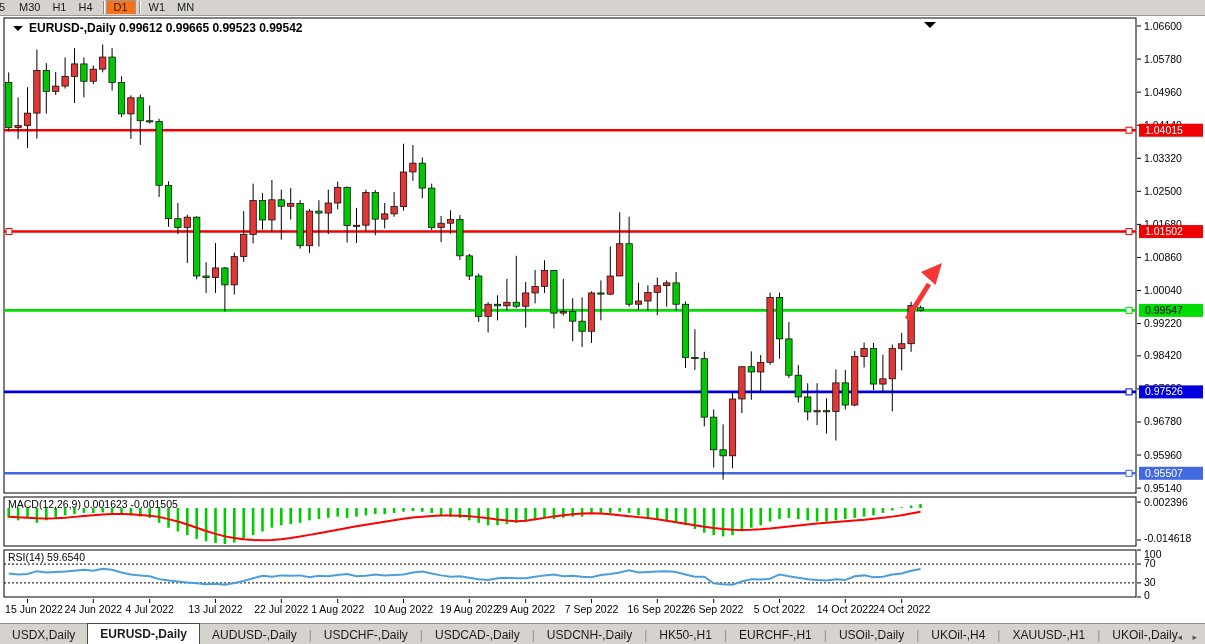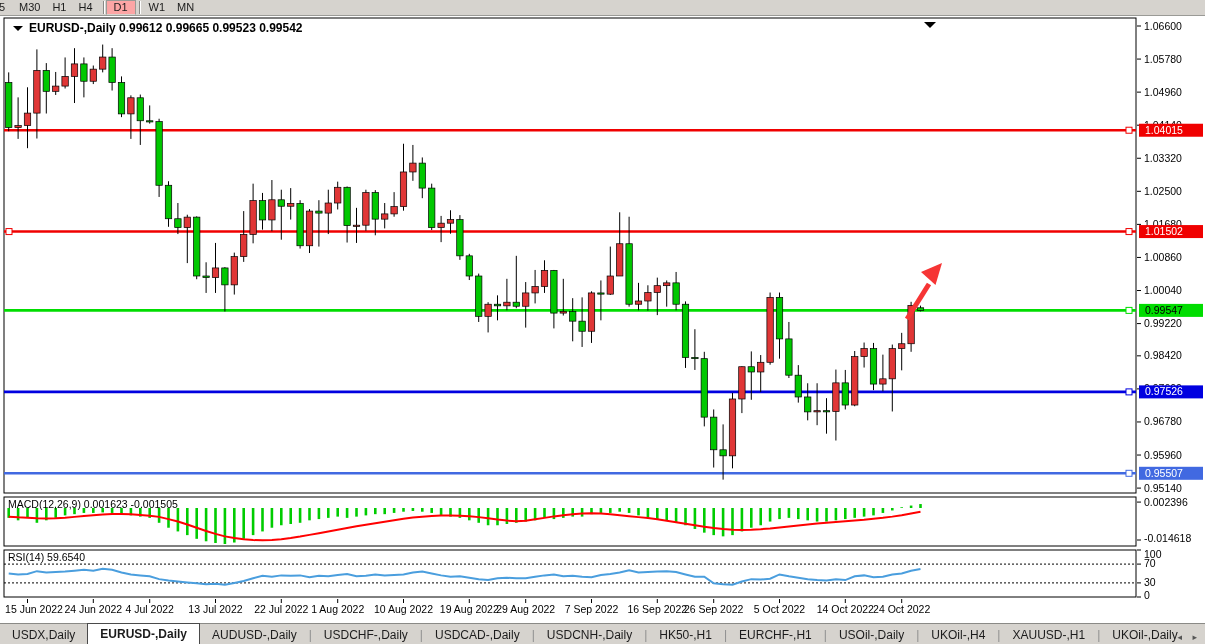--- a/index.html
+++ b/index.html
@@ -1,21 +1,21 @@
 <!DOCTYPE html>
 <html><head>
 <meta charset="utf-8">
 <style>
   html,body{margin:0;padding:0;background:#fff;}
   body{width:1205px;height:644px;overflow:hidden;font-family:"Liberation Sans",sans-serif;}
   
   #tfbar{height:15px;background:#d6d3ce;border-bottom:1px solid #9a9a96;display:flex;align-items:center;font-size:11px;color:#1c1c1c;overflow:hidden;}
   .tf{padding:0 7px;height:15px;line-height:15px;cursor:default;margin-left:-2px;}
   .tf.first{padding-left:1px;width:8px;overflow:hidden;}
-  .tf.active{background:#fca5a5;border:1px solid #9a9a96;border-bottom-color:#d6d3ce;line-height:13px;height:13px;}
+  .tf.active{background:#f97316;border:1px solid #9a9a96;border-bottom-color:#d6d3ce;line-height:13px;height:13px;}
   .tfsep{width:1px;height:13px;background:#8a8a86;border-right:1px solid #fff;margin:0 3px;}
   
   #chartsvg{display:block;}
   
   #tabbar{height:22px;background:#d6d3ce;border-top:1px solid #8a8a86;display:flex;align-items:flex-end;font-size:12px;color:#1c1c1c;position:relative;}
   .tab{padding:3px 12px 3px 12px;height:15px;line-height:15px;white-space:nowrap;cursor:default;}
   .tab.active{background:#fff;border:1px solid #4a4a4a;border-bottom:none;font-weight:bold;padding-top:3px;height:16px;}
   .tabsep{color:#8f8f8f;align-self:center;padding-bottom:1px;}
   #tabnav{position:absolute;right:4px;bottom:4px;color:#555;font-size:9px;letter-spacing:4px;}
 </style>

